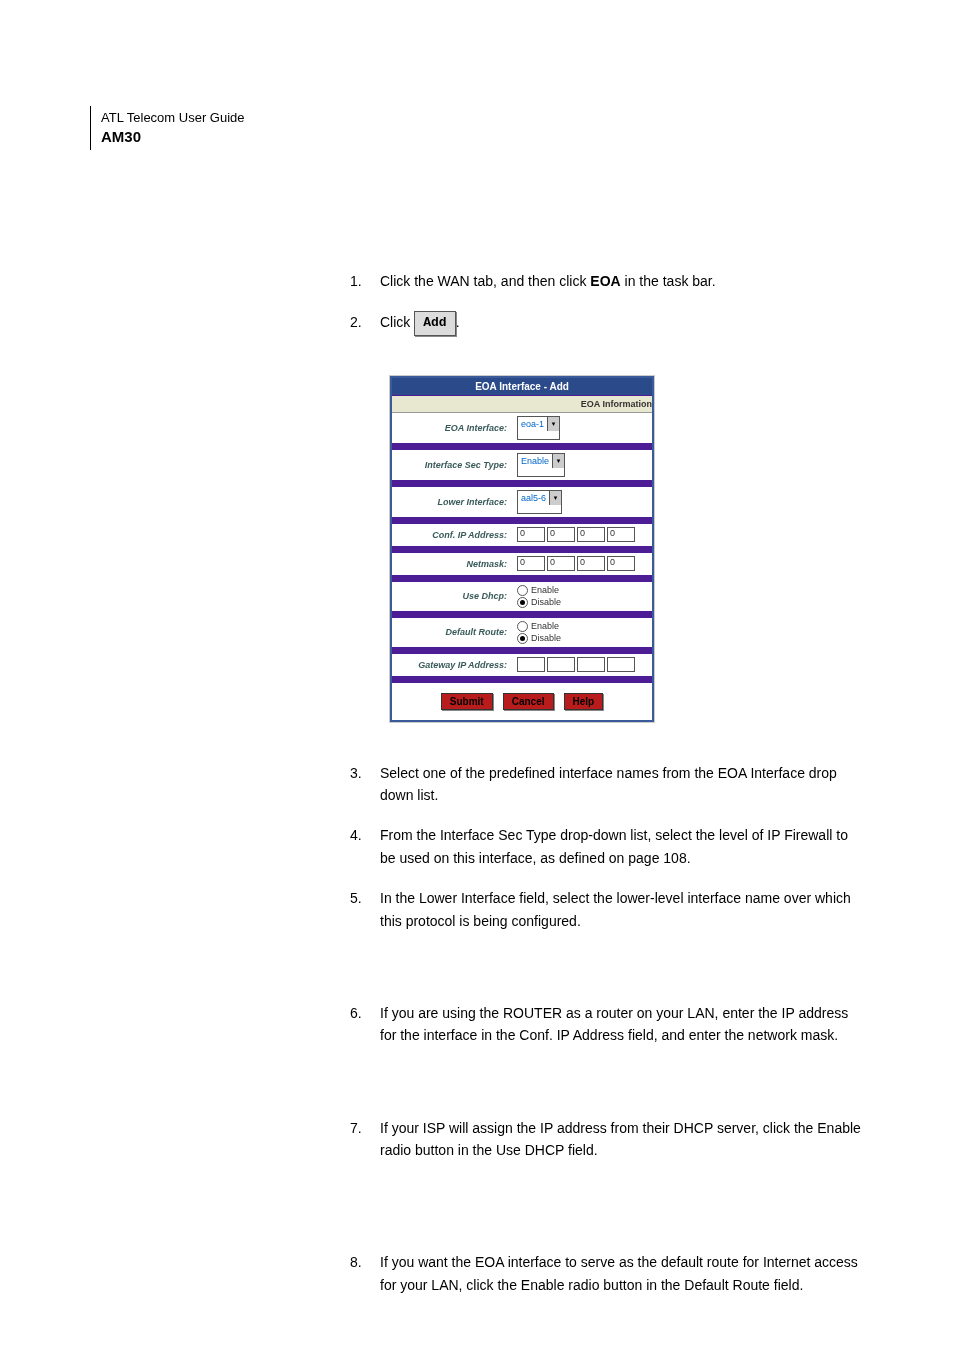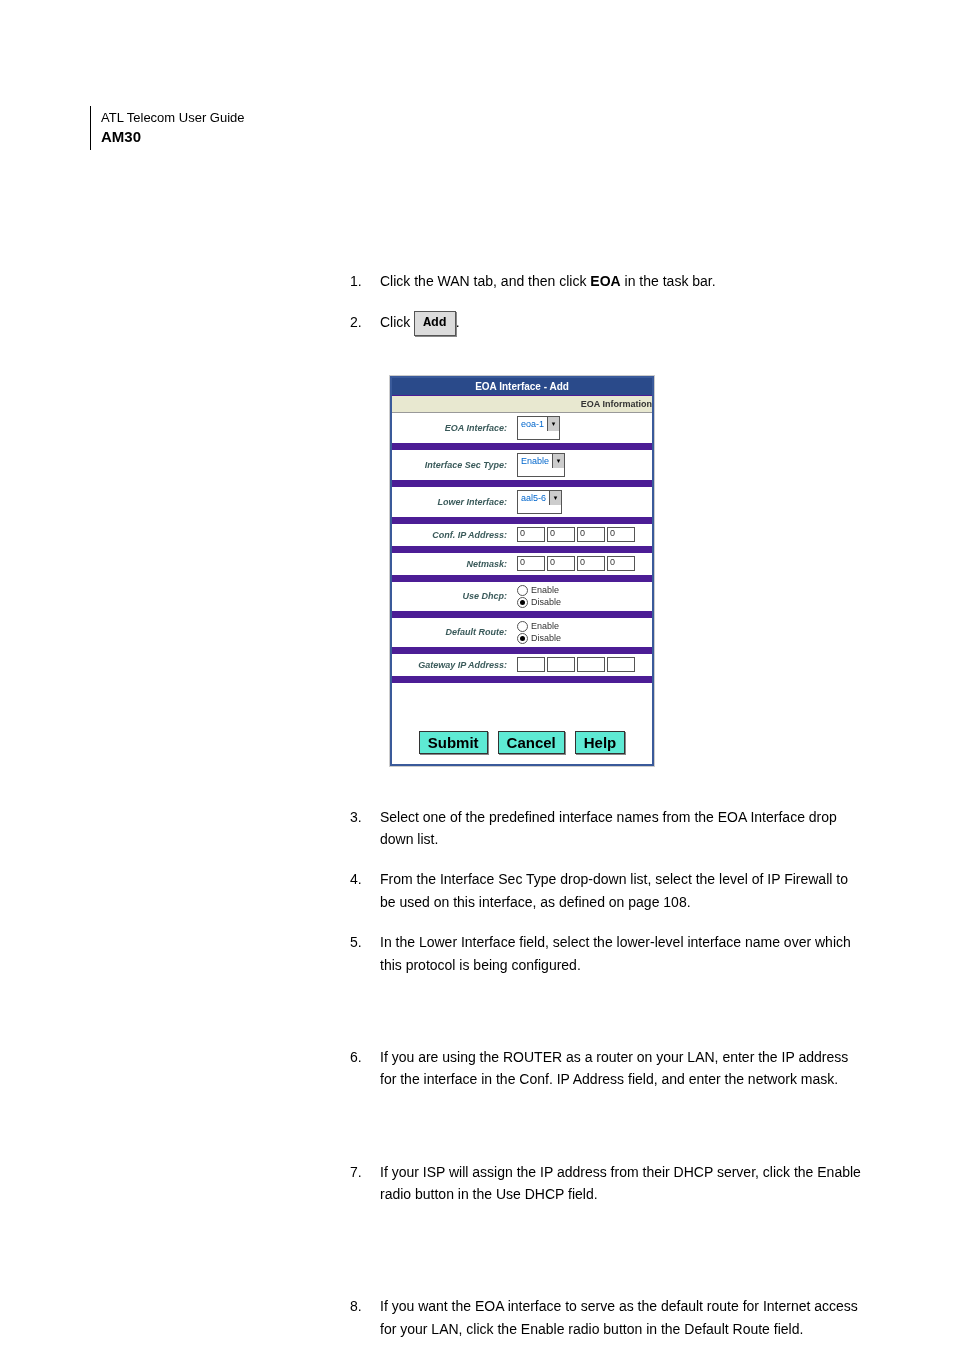--- a/index.html
+++ b/index.html
@@ -171,26 +171,25 @@
   }
   .eoa-buttons {
     display: flex;
     justify-content: center;
     gap: 10px;
     padding: 10px 0;
     background: #fff;
   }
   .eoa-btn {
     border: 1px solid #333;
-    background: #5eead4;
-    font-size: 15px;
+    background: #b91c1c;
+    font-size: 10px;
     font-weight: bold;
     padding: 2px 8px;
     box-shadow: 1px 1px 0 #888;
-    margin-top: 38px;
   }
   .bold { font-weight: bold; }
 </style>
 </head>
 <body>
 
 <div class="page">
 
   <div class="header-block">
     <div class="header-rule">

